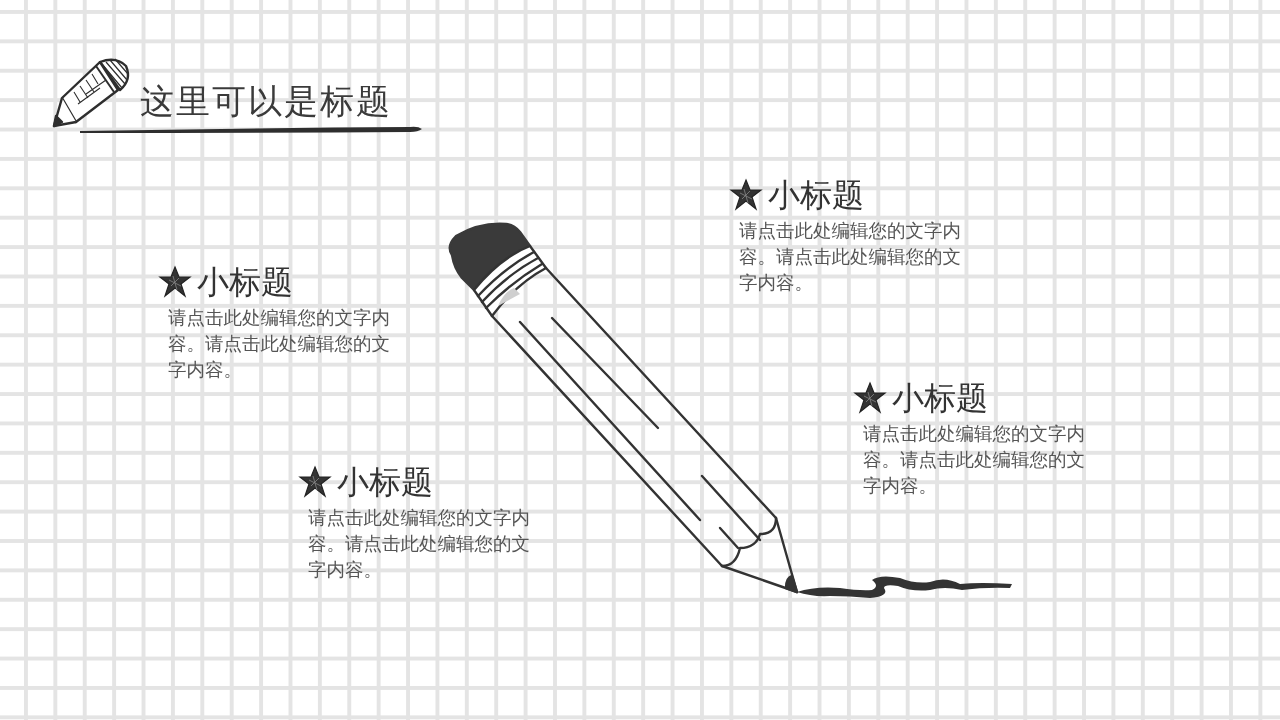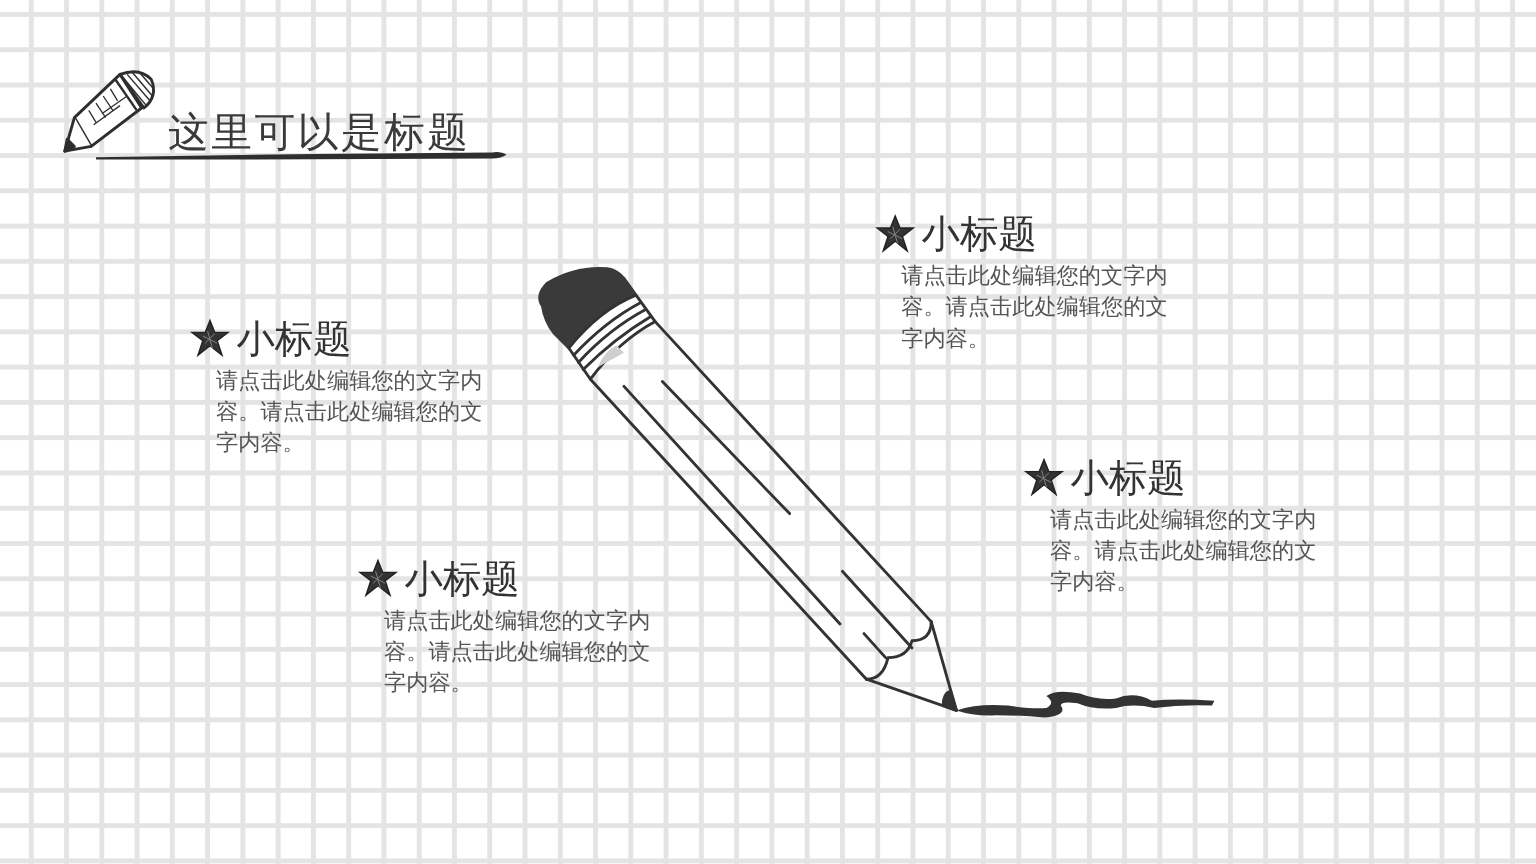--- a/index.html
+++ b/index.html
@@ -8,34 +8,34 @@
     background-color: #ffffff;
     background-image:
       linear-gradient(to right, #e4e4e4 0, #e4e4e4 4px, transparent 4px),
       linear-gradient(to bottom, #e4e4e4 0, #e4e4e4 4px, transparent 4px);
     background-size: 29.4px 29.4px;
     background-position: 24px 10px;
     font-family: "DejaVu Sans", "Liberation Sans", sans-serif;
   }
   .layer { position: absolute; left: 0; top: 0; width: 1280px; height: 720px; }
   .title {
-    position: absolute; left: 140px; top: 88px;
+    position: absolute; left: 140px; top: 78px;
     font-family: "DejaVu Serif", "Liberation Serif", serif;
     font-size: 34px; color: #3a3a3a; letter-spacing: 2px;
     line-height: 46px; white-space: nowrap;
   }
   .block { position: absolute; width: 240px; }
   .block .head { display: flex; align-items: center; height: 34px; }
   .block .head svg { width: 36px; height: 36px; margin-right: 4px; }
   .block .sub {
     font-family: "DejaVu Sans", "Liberation Sans", sans-serif;
     font-size: 32px; color: #333333; line-height: 34px; white-space: nowrap;
   }
   .block .body {
-    margin-top: 6px; margin-left: 23px; width: 222px;
+    margin-top: 6px; margin-left: 11px; width: 222px;
     font-family: "DejaVu Serif", "Liberation Serif", serif;
     font-size: 18.5px; line-height: 26px; color: #555555;
     word-break: break-all;
   }
 </style>
 </head>
 <body>
 
 <svg class="layer" viewBox="0 0 1280 720">
   <g fill="none" stroke="#2e2e2e" stroke-width="2.4" stroke-linejoin="round">

